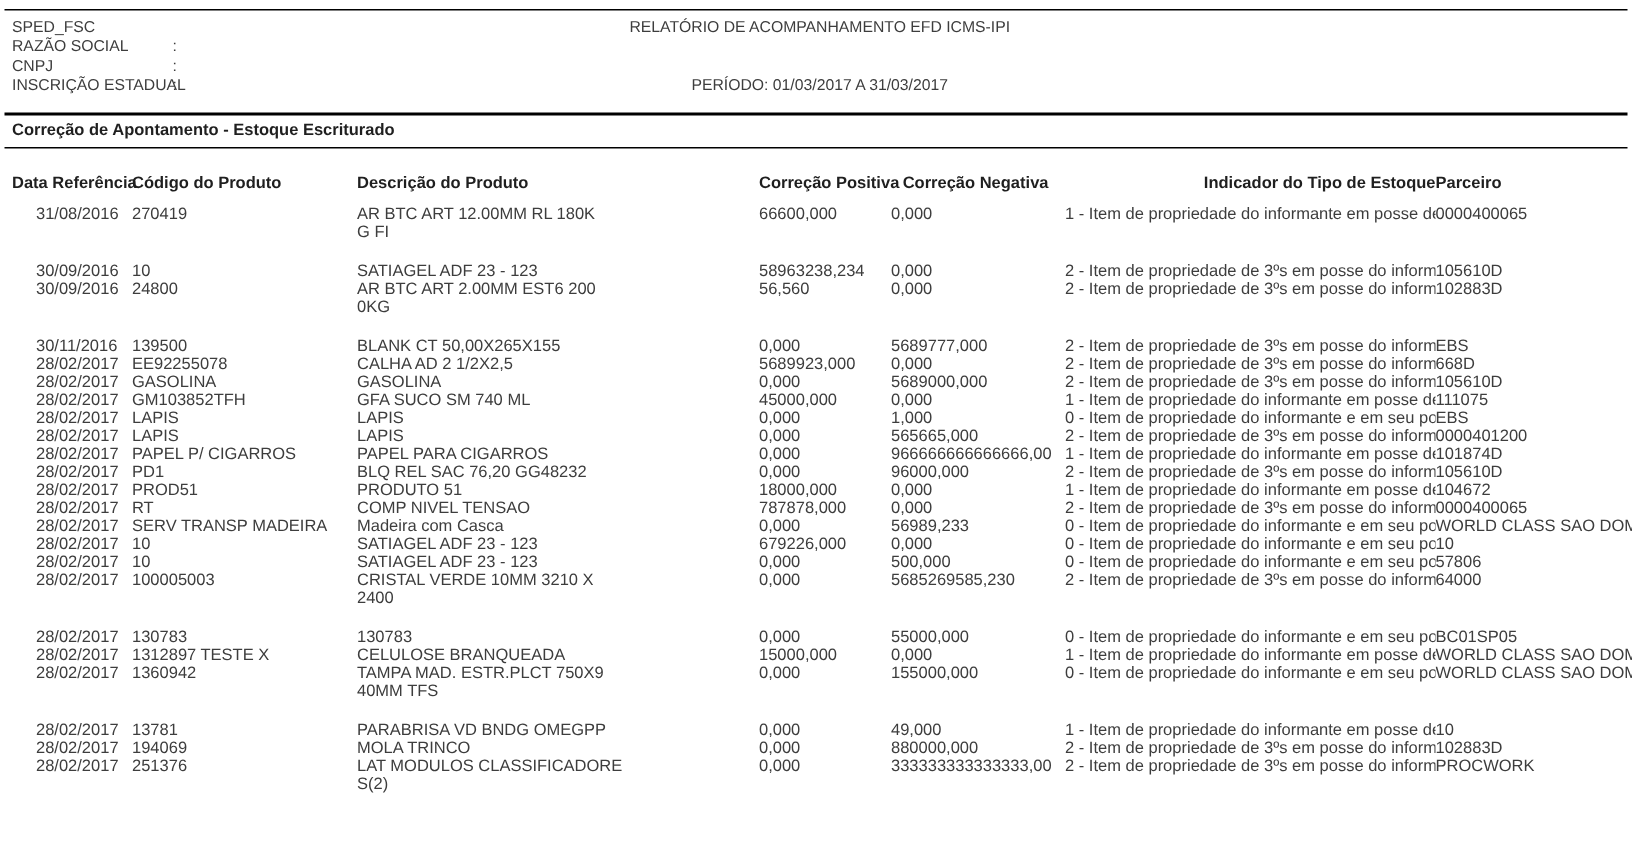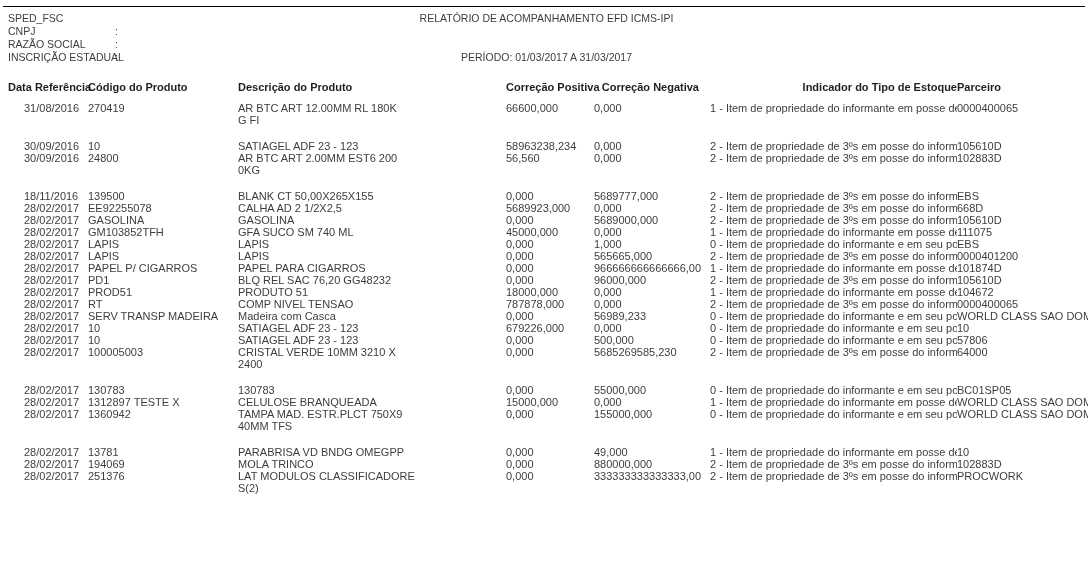--- a/index.html
+++ b/index.html
@@ -56,31 +56,34 @@
 
 <div class="page">
   <div class="top-rule"></div>
 
   <div class="hdr">
     <div class="hdr-row">
       <span class="hdr-label">SPED_FSC</span>
       <span class="hdr-center">RELATÓRIO DE ACOMPANHAMENTO EFD ICMS-IPI</span>
     </div>
     <div class="hdr-row">
-      <span class="hdr-label">CNPJ</span><span>:</span><span></span>
+      <span class="hdr-label">RAZÃO SOCIAL</span><span>:</span><span></span>
     </div>
     <div class="hdr-row">
-      <span class="hdr-label">RAZÃO SOCIAL</span><span>:</span><span></span>
+      <span class="hdr-label">CNPJ</span><span>:</span><span></span>
     </div>
     <div class="hdr-row">
       <span class="hdr-label">INSCRIÇÃO ESTADUAL</span><span>:</span><span></span>
       <span class="hdr-center">PERÍODO: 01/03/2017 A 31/03/2017</span>
     </div>
   </div>
 
+  <div class="section-bar">
+    <span class="section-title">Correção de Apontamento - Estoque Escriturado</span>
+  </div>
 
   <table class="report">
     <colgroup>
       <col class="w1">
         <col class="w2">
         <col class="w3">
         <col class="w4">
         <col class="w5">
         <col class="w6">
         <col class="w7">
@@ -126,21 +129,21 @@
 0KG</td>
           <td class="c4">56,560</td>
           <td class="c5">0,000</td>
           <td class="c6">2 - Item de propriedade de 3ºs em posse do informante</td>
           <td class="c7">102883D</td>
         </tr>
         <tr class="spacer">
           <td colspan="7"></td>
         </tr>
         <tr>
-          <td class="c1">18/11/2016</td>
+          <td class="c1">30/11/2016</td>
           <td class="c2">139500</td>
           <td class="c3">BLANK CT 50,00X265X155</td>
           <td class="c4">0,000</td>
           <td class="c5">5689777,000</td>
           <td class="c6">2 - Item de propriedade de 3ºs em posse do informante</td>
           <td class="c7">EBS</td>
         </tr>
         <tr>
           <td class="c1">28/02/2017</td>
           <td class="c2">EE92255078</td>

